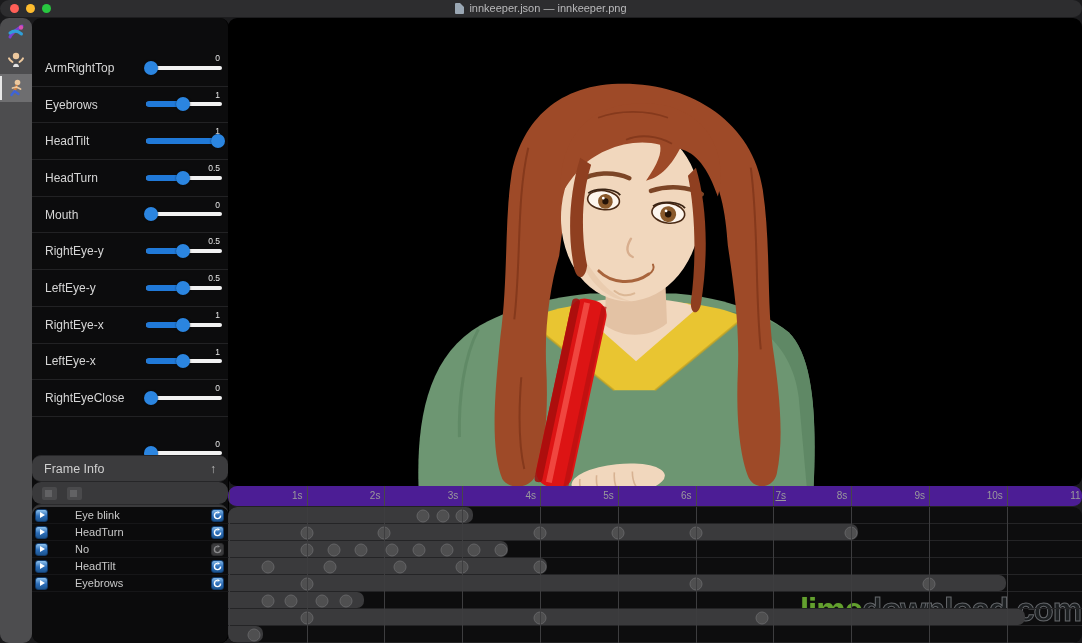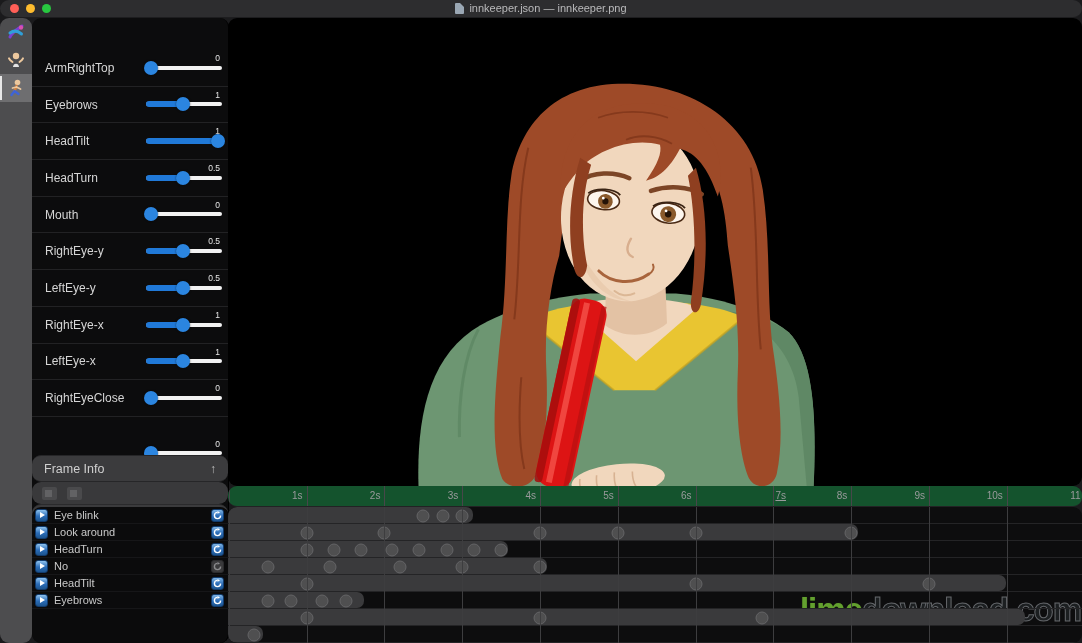--- a/index.html
+++ b/index.html
@@ -42,34 +42,34 @@
   #frame-tools{left:0;top:464px;width:196px;height:22px;background:#39393b;display:flex;align-items:center;gap:10px;padding-left:10px;box-sizing:border-box;}
   .dimbtn{width:15px;height:13px;background:#4f4f51;border-radius:2px;position:relative;opacity:.8;}
   .dimbtn:before{content:"";position:absolute;left:3px;top:3px;width:7px;height:7px;background:#6d6d6f;}
   #panel-toolbar{left:0;top:486px;width:196px;height:21px;background:#3b3b3d;border-top:1px solid #2a2a2c;
                  border-bottom:1px solid #1a1a1c;display:flex;align-items:center;box-sizing:border-box;}
   .tb-sep{width:1px;height:15px;background:#2a2a2c;margin:0 6px;}
   .tb-btn{width:22px;height:18px;display:flex;align-items:center;justify-content:center;}
 
   
   #tracklist{left:32px;top:507px;width:196px;height:136px;background:#0b0b0c;border-right:1px solid #000;}
-  .trow{position:relative;height:17px;display:flex;align-items:center;border-bottom:1px solid #161618;box-sizing:border-box;}
+  .trow{position:relative;height:17px;display:flex;align-items:center;border-bottom:1px solid #161618;box-sizing:border-box;gap:21px;}
   .playbtn{width:13px;height:13px;margin:0 6px 0 3px;border-radius:3px;border:1px solid #123c6e;box-sizing:border-box;
            background:linear-gradient(#8ec2ee,#2a6cb8 55%,#1d558f);display:flex;align-items:center;justify-content:center;flex:0 0 auto;}
   .playbtn:before{content:"";border-left:5px solid #fff;border-top:3.5px solid transparent;border-bottom:3.5px solid transparent;margin-left:1px;}
   .trow .tlabel{font-size:11px;color:#c9c9c9;flex:1 1 auto;white-space:nowrap;overflow:hidden;}
   .loopbtn{width:13px;height:13px;margin-right:4px;border-radius:3px;flex:0 0 auto;display:flex;align-items:center;justify-content:center;}
   .loopbtn.on{background:linear-gradient(#7fb4e4,#2a6cb8 55%,#1d558f);border:1px solid #123c6e;box-sizing:border-box;}
   .loopbtn.off{background:#3a3a3c;border:1px solid #2c2c2e;box-sizing:border-box;}
 
   
   #canvas{left:228px;top:18px;width:854px;height:468px;background:#000;overflow:hidden;}
 
   
-  #ruler{left:228px;top:486px;width:854px;height:21px;background:#14532d;border-bottom:1px solid #222224;box-sizing:border-box;overflow:hidden;}
+  #ruler{left:228px;top:486px;width:854px;height:21px;background:#4c1d95;border-bottom:1px solid #222224;box-sizing:border-box;overflow:hidden;}
   .rtick{position:absolute;top:4px;transform:translateX(-100%);font-size:10px;color:#9a9a9c;}
   .rline{position:absolute;top:0;bottom:0;width:1px;background:#47474a;}
   #lanes{left:228px;top:507px;width:854px;height:136px;background:#0d0d0e;overflow:hidden;}
   .lane{position:absolute;left:0;width:854px;height:17px;border-bottom:1px solid #242426;box-sizing:border-box;}
   .lanebar{position:absolute;left:0;top:0;height:16px;background:#3a3a3c;border-radius:0 7px 7px 0;}
   .gline{position:absolute;top:0;height:136px;width:1px;background:#3d3d3f;}
   .kdot{position:absolute;width:13px;height:13px;border-radius:50%;background:#4f4f50;border:1px solid #646466;
         box-sizing:border-box;transform:translate(-50%,-50%);}
 
   
@@ -258,30 +258,20 @@
         <rect x="2" y="2" width="10" height="8" rx="2" fill="#7a7a7c"></rect>
       </svg>
     </div>
   </div>
 </div>
 
 <div id="tracklist" class="abs">
     <div class="trow">
       <div class="playbtn"></div>
       <div class="tlabel">Eye blink</div>
-      <div class="loopbtn on">
-        <svg width="9" height="9" viewBox="0 0 9 9">
-          <path d="M7.6,4.5 A3.1,3.1 0 1 1 4.5,1.4" fill="none" stroke="#ffffff" stroke-width="1.4"></path>
-          <path d="M4.5,0 L7,1.4 L4.5,2.8 Z" fill="#ffffff"></path>
-        </svg>
-      </div>
-    </div>
-    <div class="trow">
-      <div class="playbtn"></div>
-      <div class="tlabel">Look around</div>
       <div class="loopbtn on">
         <svg width="9" height="9" viewBox="0 0 9 9">
           <path d="M7.6,4.5 A3.1,3.1 0 1 1 4.5,1.4" fill="none" stroke="#ffffff" stroke-width="1.4"></path>
           <path d="M4.5,0 L7,1.4 L4.5,2.8 Z" fill="#ffffff"></path>
         </svg>
       </div>
     </div>
     <div class="trow">
       <div class="playbtn"></div>
       <div class="tlabel">HeadTurn</div>

